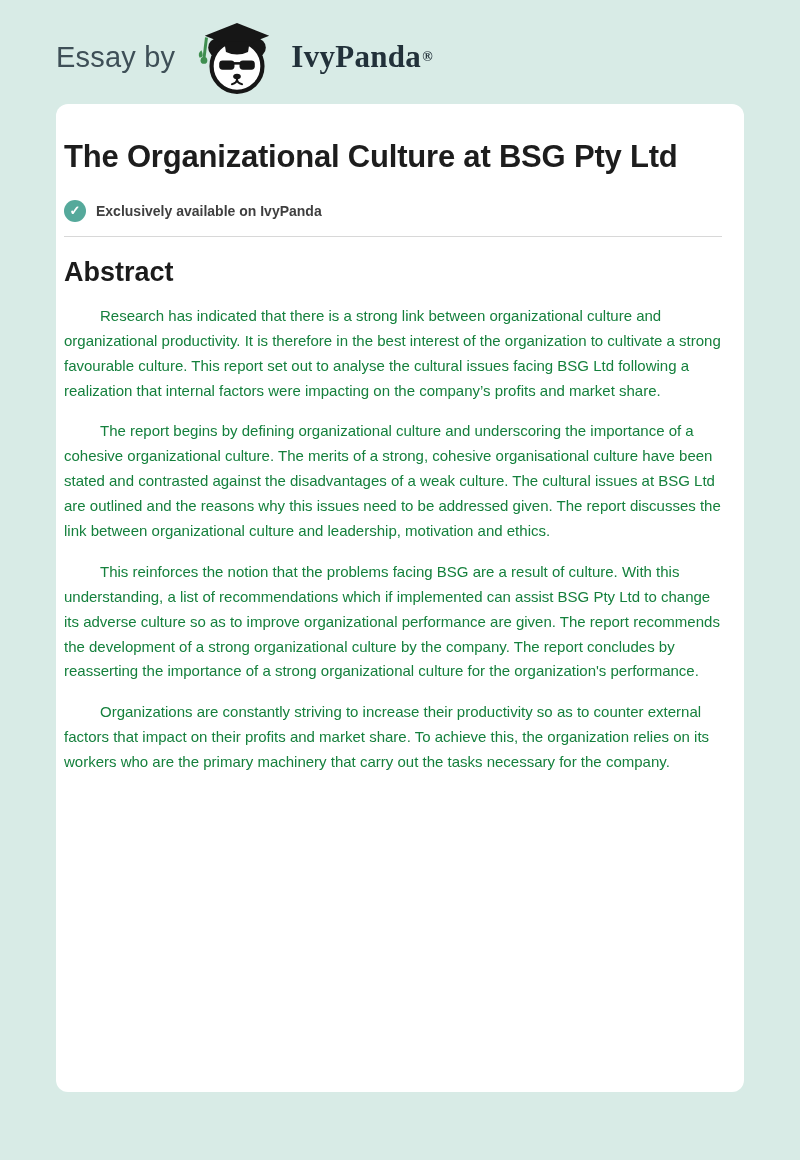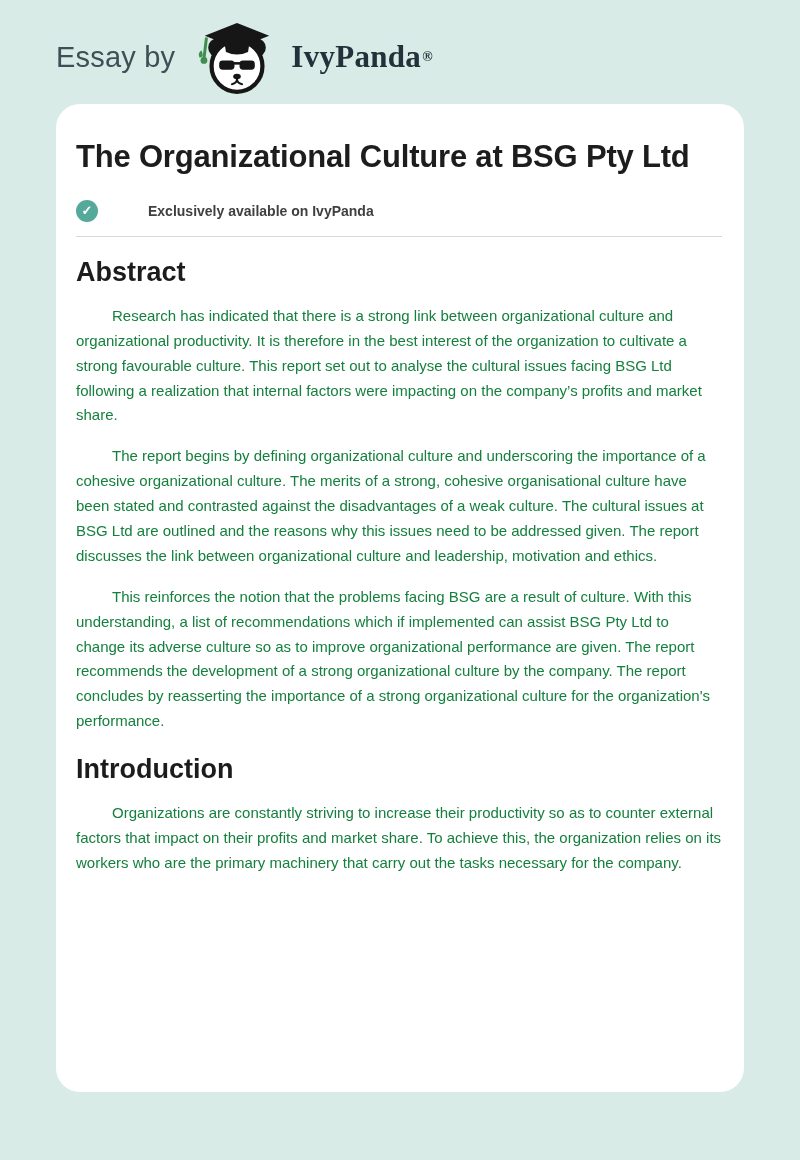--- a/index.html
+++ b/index.html
@@ -55,23 +55,23 @@
     font-weight: 700;
     font-size: 14px;
     color: #22313a;
     vertical-align: super;
     margin-left: 1px;
   }
 
   
   .article-card {
     background: #ffffff;
-    border-radius: 24px;
+    border-radius: 12px;
     margin: 0 56px;
-    padding: 32px 22px 48px 20px;
+    padding: 32px 22px 48px 8px;
     min-height: 988px;
   }
 
   .page-title {
     font-size: 31px;
     line-height: 1.35;
     font-weight: 700;
     color: #1d1d1d;
     margin-bottom: 22px;
     letter-spacing: -0.2px;
@@ -95,21 +95,20 @@
     align-items: center;
     justify-content: center;
     flex: 0 0 auto;
     margin-right: 10px;
   }
 
   .availability-text {
     font-size: 14px;
     font-weight: 700;
     color: #3f3f3f;
-    margin-left: 40px;
   }
 
   .divider {
     border: none;
     border-top: 1px solid #d8d8d8;
     margin: 0 0 8px 0;
   }
 
   .section-heading {
     font-size: 27px;
@@ -172,17 +171,16 @@
   <hr class="divider">
 
   <section>
     <h2 class="section-heading">Abstract</h2>
     <p class="body-paragraph">Research has indicated that there is a strong link between organizational culture and organizational productivity. It is therefore in the best interest of the organization to cultivate a strong favourable culture. This report set out to analyse the cultural issues facing BSG Ltd following a realization that internal factors were impacting on the company’s profits and market share.</p>
     <p class="body-paragraph">The report begins by defining organizational culture and underscoring the importance of a cohesive organizational culture. The merits of a strong, cohesive organisational culture have been stated and contrasted against the disadvantages of a weak culture. The cultural issues at BSG Ltd are outlined and the reasons why this issues need to be addressed given. The report discusses the link between organizational culture and leadership, motivation and ethics.</p>
     <p class="body-paragraph">This reinforces the notion that the problems facing BSG are a result of culture. With this understanding, a list of recommendations which if implemented can assist BSG Pty Ltd to change its adverse culture so as to improve organizational performance are given. The report recommends the development of a strong organizational culture by the company. The report concludes by reasserting the importance of a strong organizational culture for the organization's performance.</p>
   </section>
 
   <section>
-    <h2 class="section-heading">Introduction</h2>
     <p class="body-paragraph">Organizations are constantly striving to increase their productivity so as to counter external factors that impact on their profits and market share. To achieve this, the organization relies on its workers who are the primary machinery that carry out the tasks necessary for the company.</p>
   </section>
 
 </main>
 
 </body></html>

